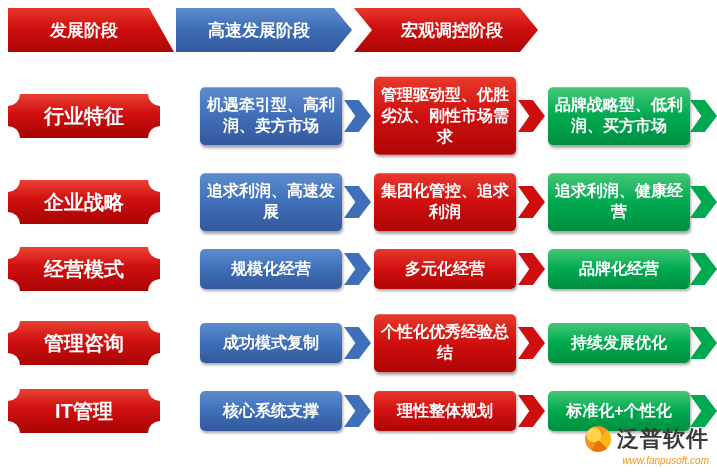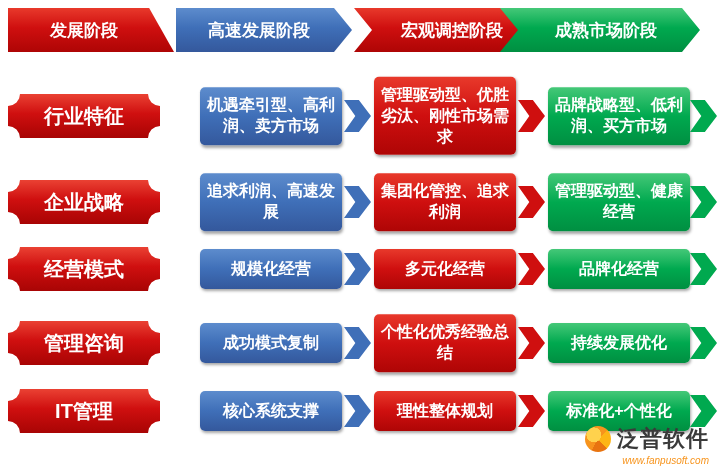--- a/index.html
+++ b/index.html
@@ -96,39 +96,38 @@
   .logo-site{font-size:10px;color:#f7941d;font-style:italic;margin-top:1px;}
 </style>
 </head>
 <body>
 
 <div class="canvas">
 
   <div class="hdr hdr-intro">发展阶段</div>
   <div class="hdr chev chev-1">高速发展阶段</div>
   <div class="hdr chev chev-2">宏观调控阶段</div>
-  <div class="hdr chev chev-3">成熟市场阶段</div>
 
   <div class="row row-1">
     <div class="rowlabel">行业特征</div>
     <div class="cell blue col-1">机遇牵引型、高利润、卖方市场</div>
     <div class="arrow blue ar-1"></div>
     <div class="cell red col-2">管理驱动型、优胜劣汰、刚性市场需求</div>
     <div class="arrow red ar-2"></div>
     <div class="cell green col-3">品牌战略型、低利润、买方市场</div>
     <div class="arrow green ar-3"></div>
   </div>
 
   <div class="row row-2">
     <div class="rowlabel">企业战略</div>
     <div class="cell blue col-1">追求利润、高速发展</div>
     <div class="arrow blue ar-1"></div>
     <div class="cell red col-2">集团化管控、追求利润</div>
     <div class="arrow red ar-2"></div>
-    <div class="cell green col-3">管理驱动型、健康经营</div>
+    <div class="cell green col-3">追求利润、健康经营</div>
     <div class="arrow green ar-3"></div>
   </div>
 
   <div class="row row-3">
     <div class="rowlabel">经营模式</div>
     <div class="cell blue col-1">规模化经营</div>
     <div class="arrow blue ar-1"></div>
     <div class="cell red col-2">多元化经营</div>
     <div class="arrow red ar-2"></div>
     <div class="cell green col-3">品牌化经营</div>

